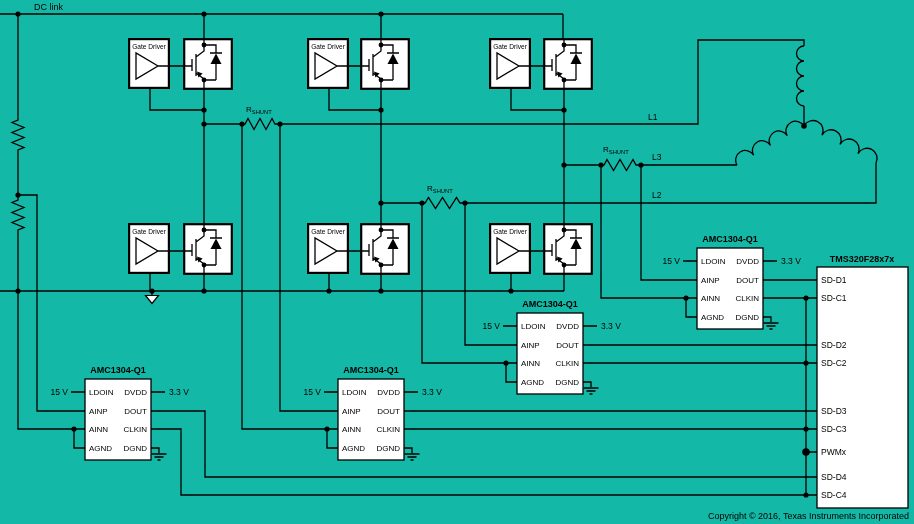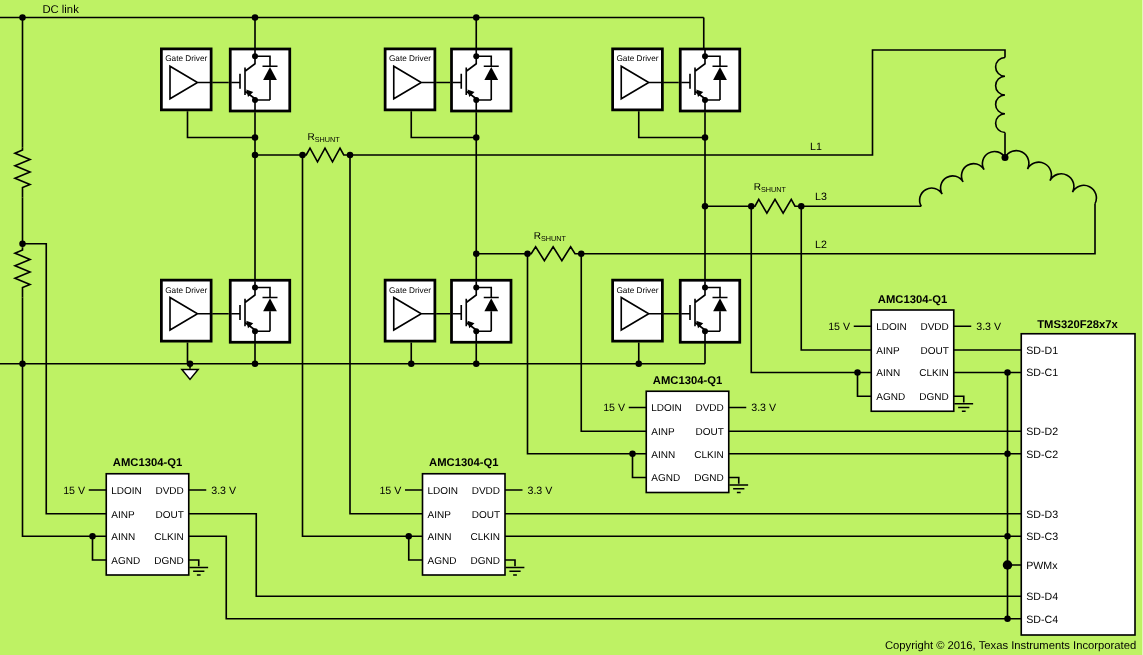--- a/index.html
+++ b/index.html
@@ -1,16 +1,16 @@
 <!DOCTYPE html>
 <html><head>
 <meta charset="utf-8">
 <style>
   html,body{margin:0;padding:0;background:#fff;}
-  .canvas{position:relative;width:914px;height:524px;background:#bef264;overflow:hidden;}
+  .canvas{position:relative;width:914px;height:524px;background:#14b8a6;overflow:hidden;}
   svg{display:block;}
   svg text{font-family:"Liberation Sans",sans-serif;fill:#000;}
   .w{stroke:#000;stroke-width:1.3;fill:none;}
   .wt{stroke:#000;stroke-width:2.2;fill:#fff;}
   .box{stroke:#000;stroke-width:1.3;fill:#fff;}
   .dot{fill:#000;stroke:none;}
   .fill{fill:#000;stroke:none;}
   .t65{font-size:6.6px;}
   .t8{font-size:8px;}
   .t85{font-size:8.5px;}

